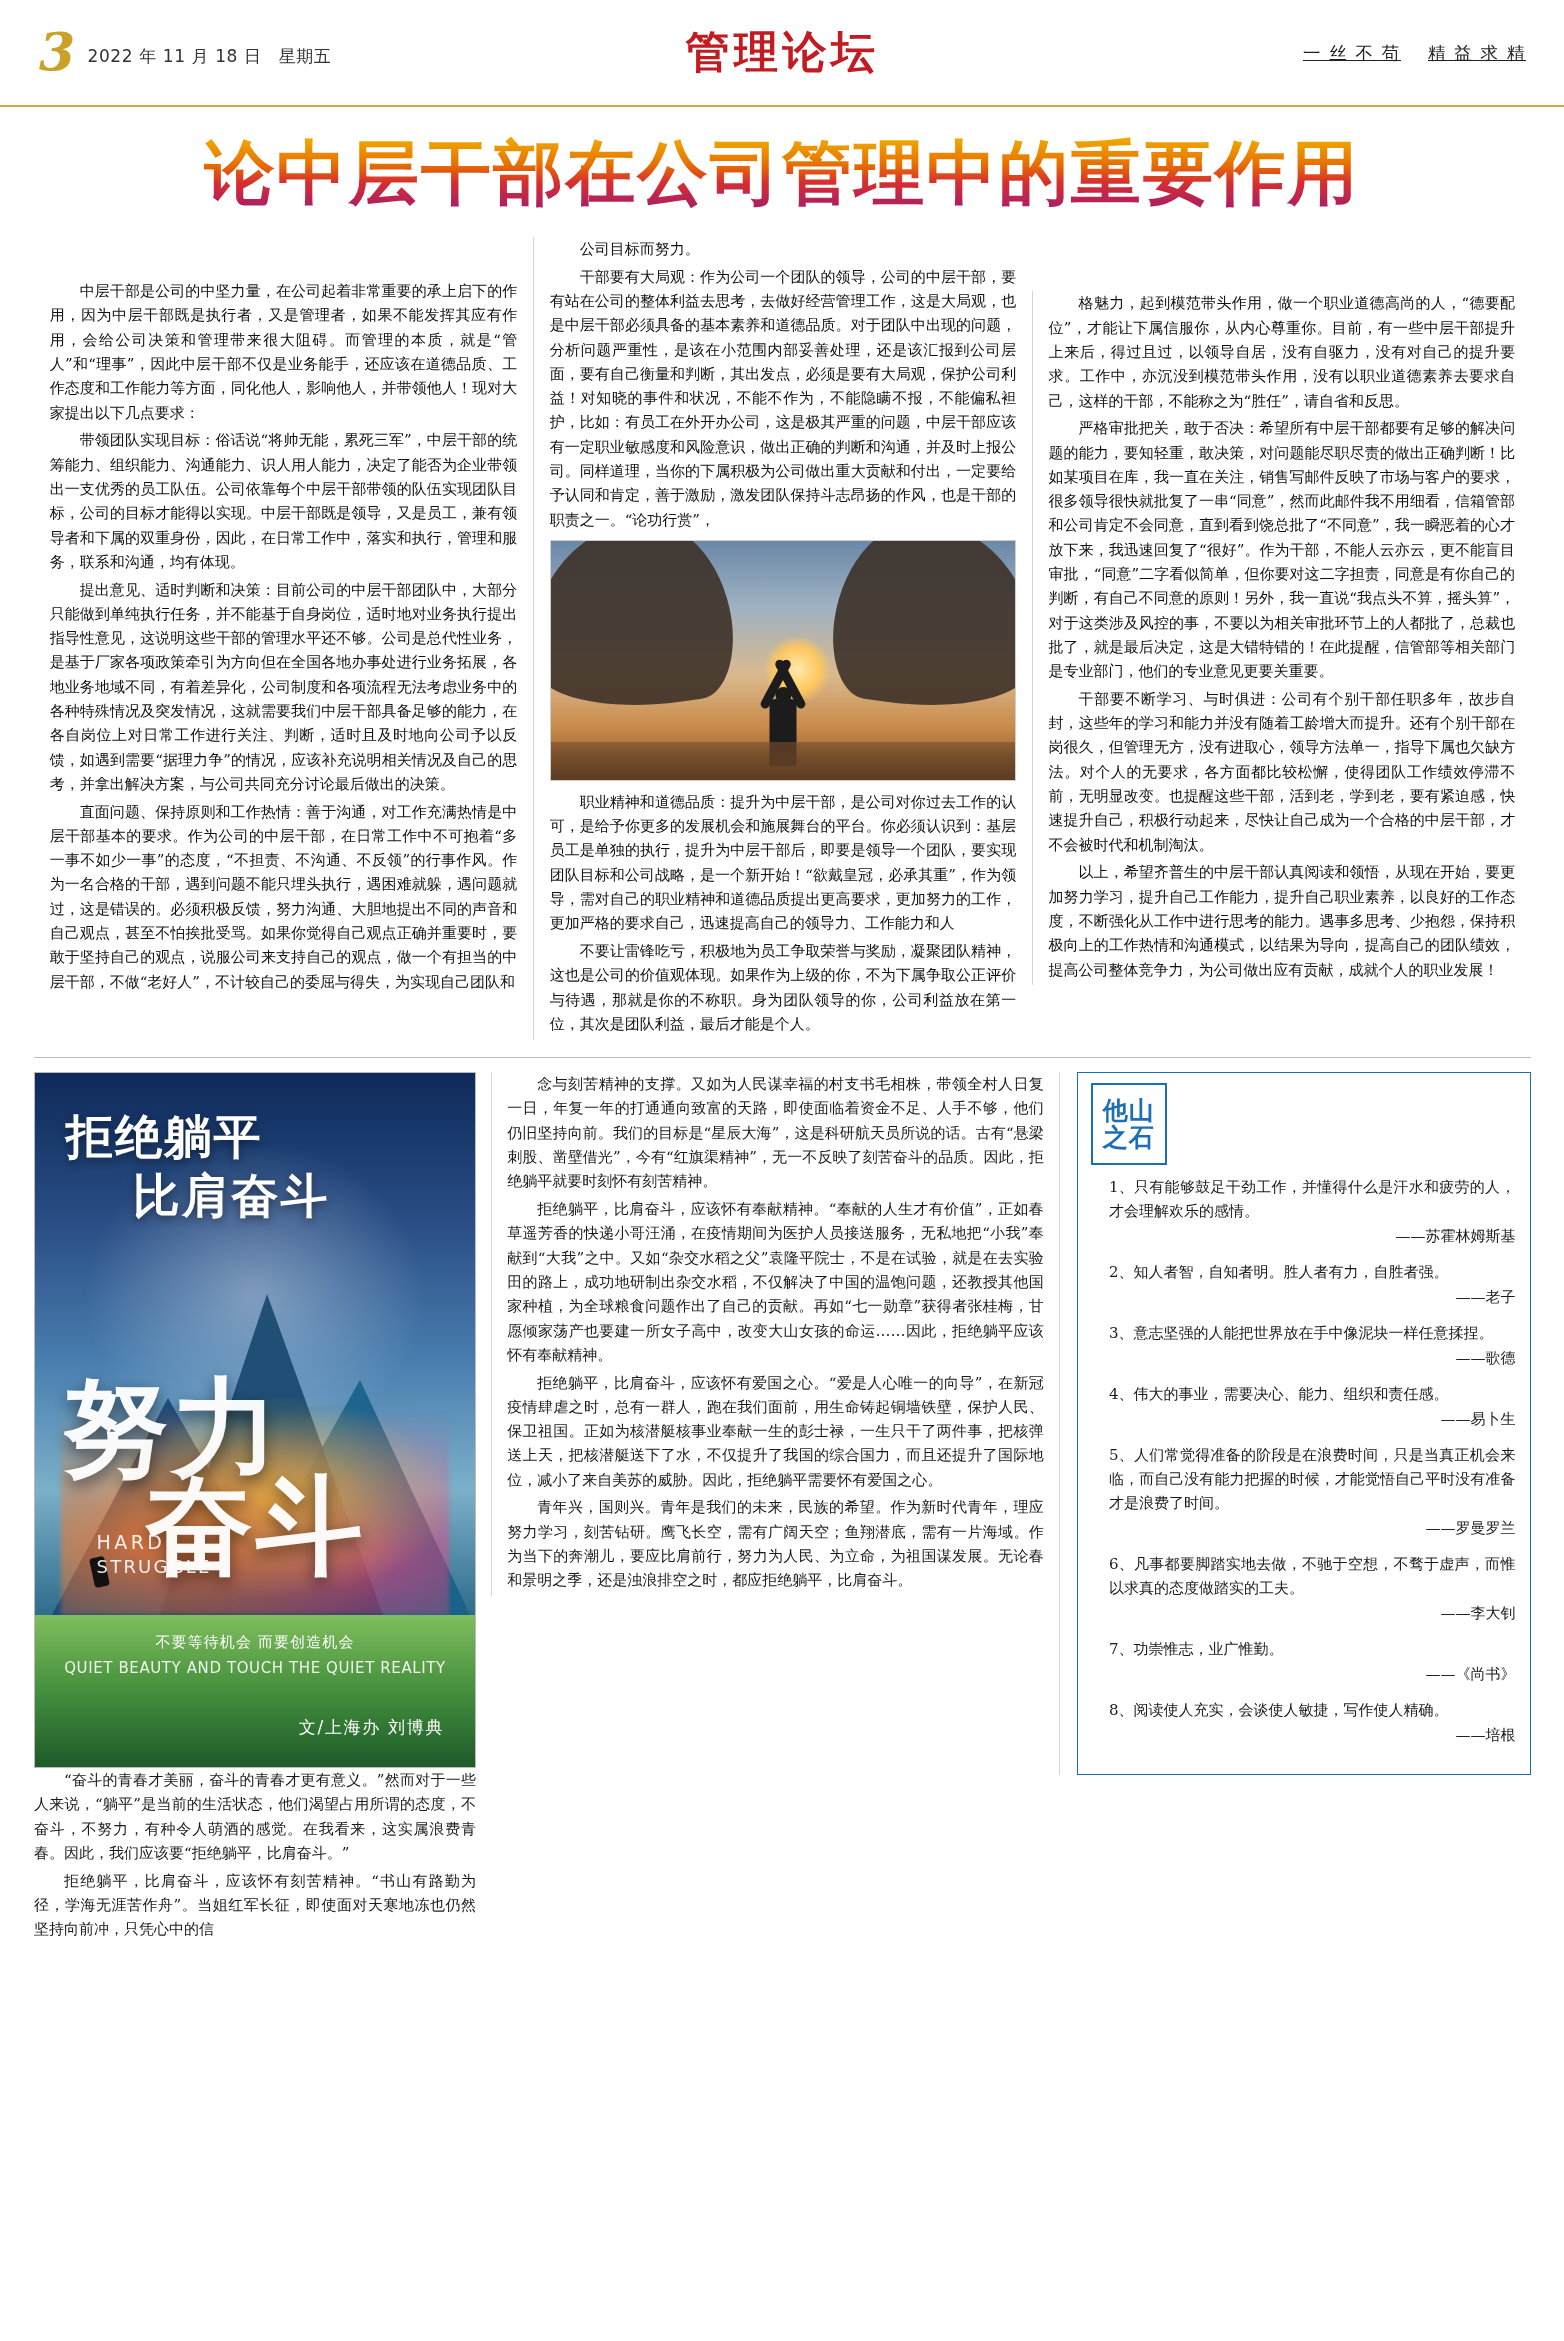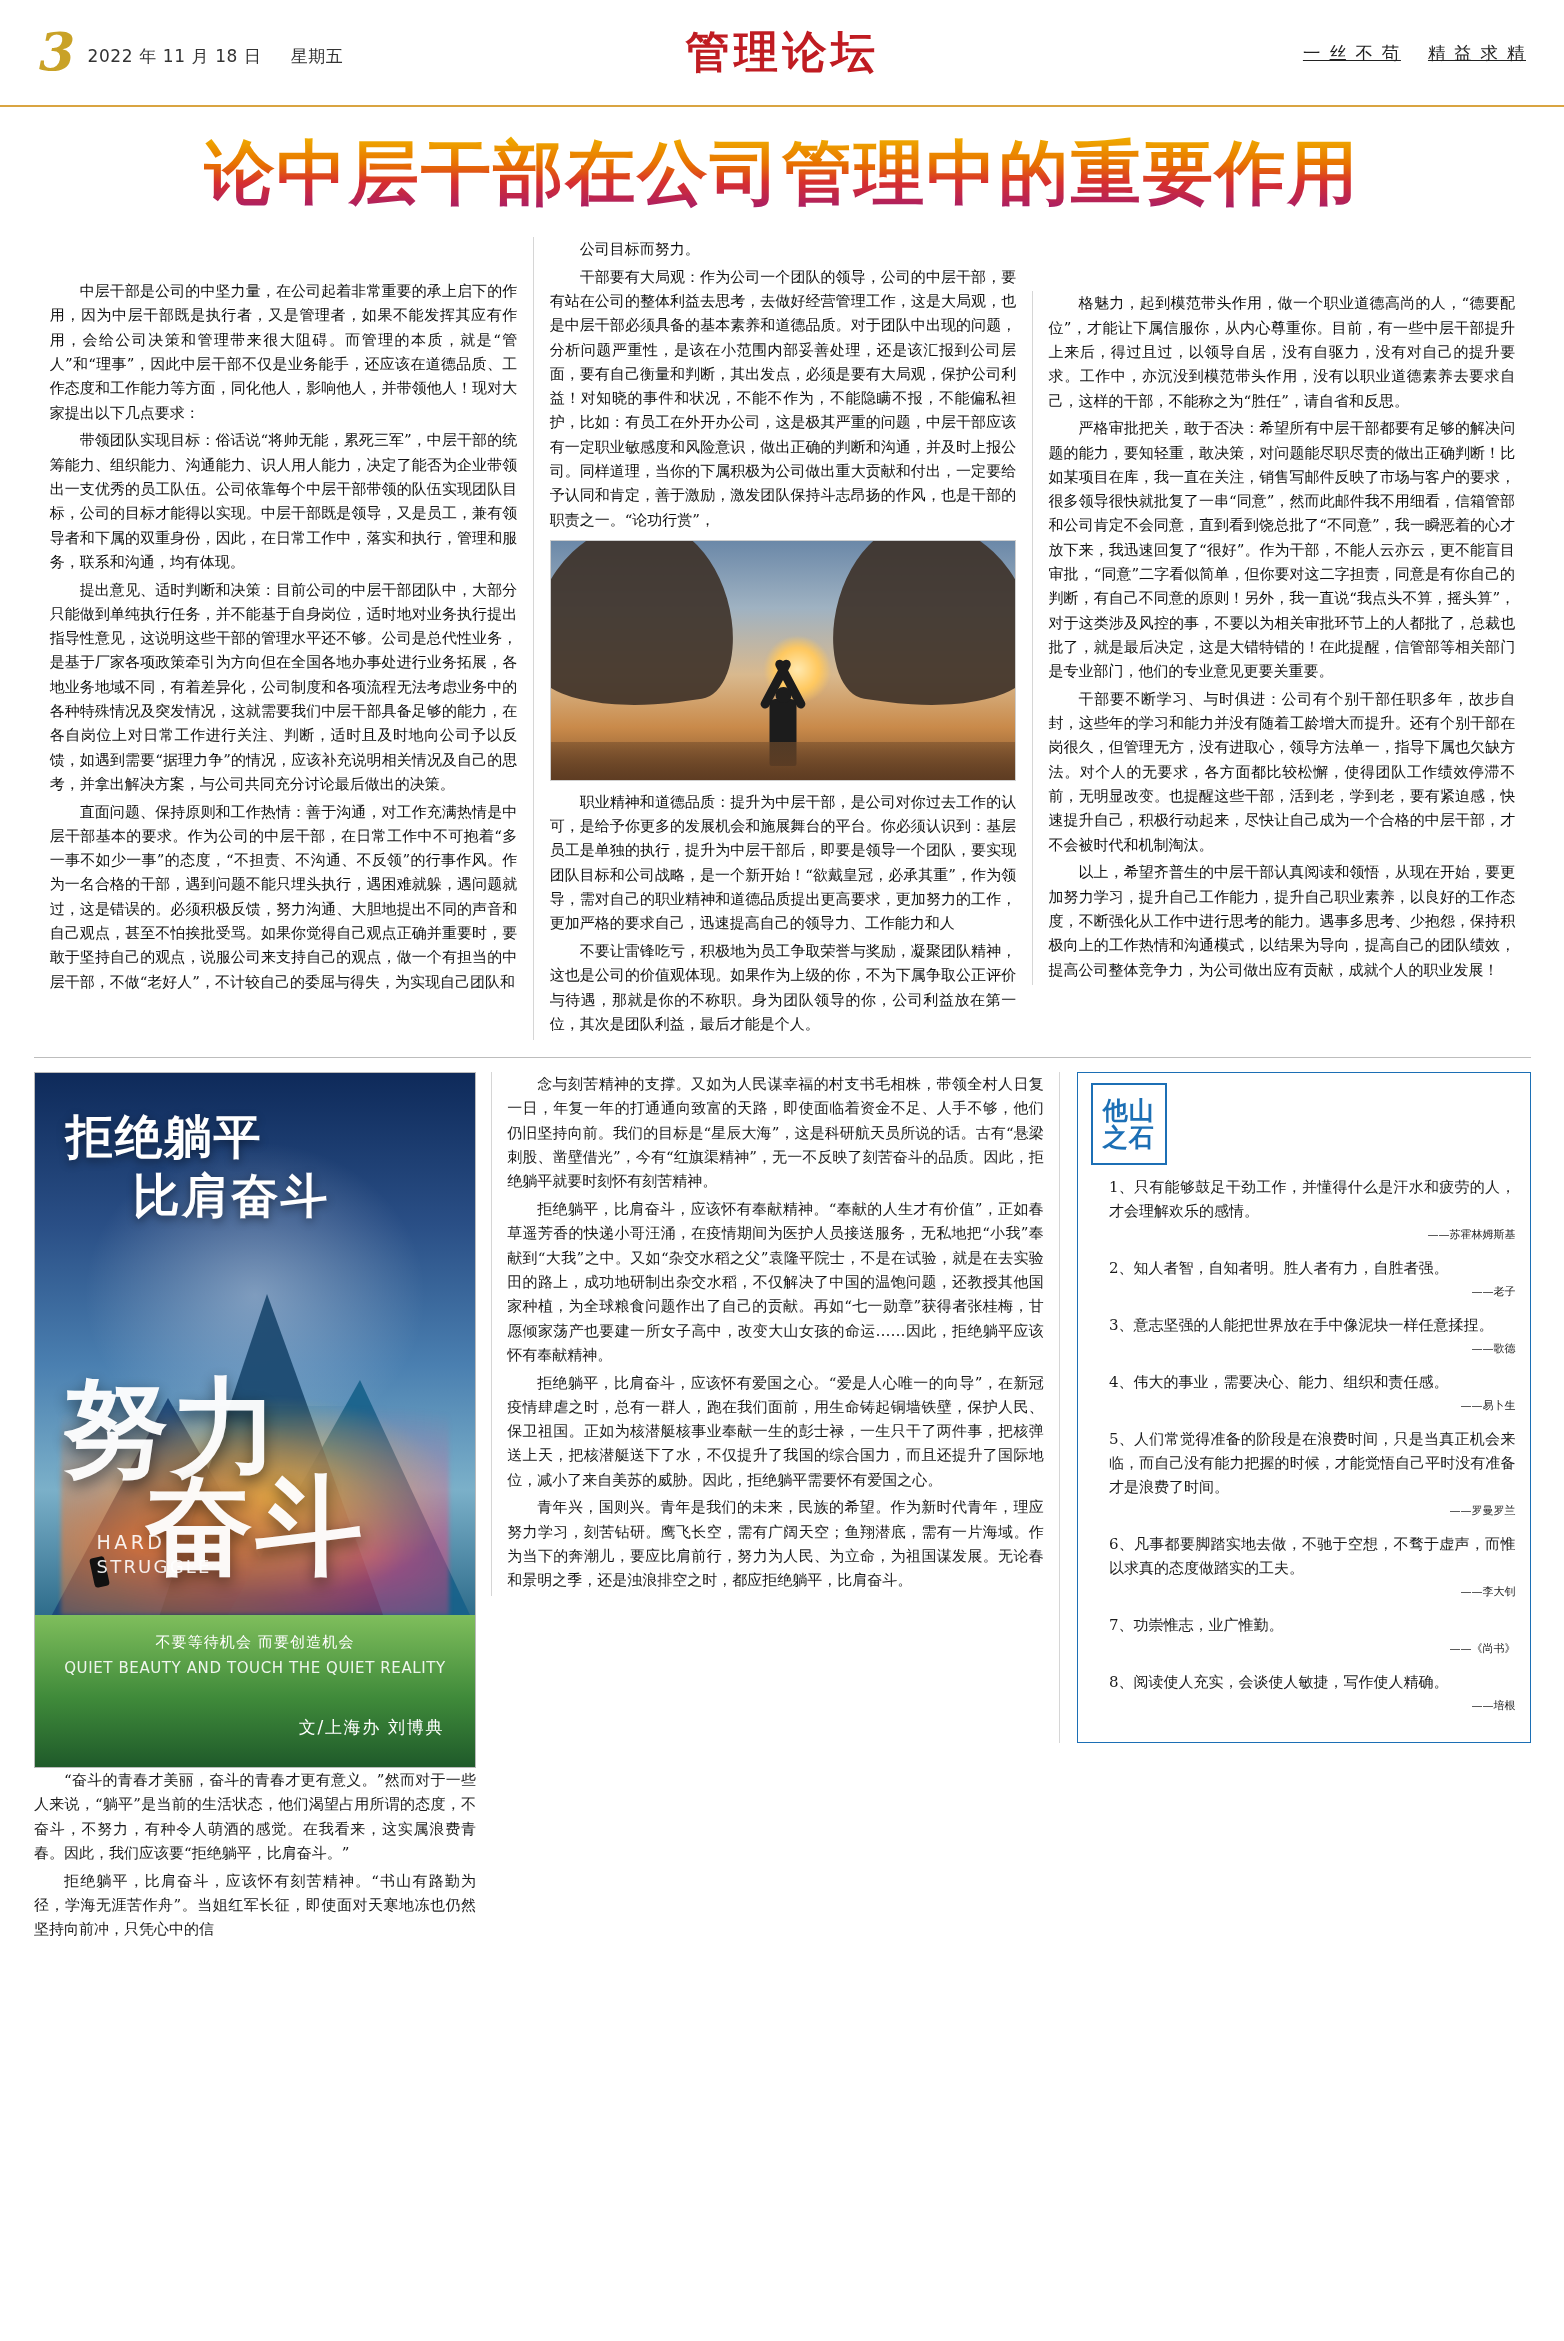--- a/index.html
+++ b/index.html
@@ -41,21 +41,21 @@
     color: #c9a227;
     line-height: 0.9;
   }
   .mh-date {
     font-size: 17px;
     color: #333;
     letter-spacing: 0.6px;
     padding-bottom: 7.9px;
     white-space: nowrap;
   }
-  .mh-date .weekday { margin-left: 29px; text-align: center; }
+  .mh-date .weekday { margin-left: 17px; text-align: center; }
   .mh-center {
     flex: 1;
     text-align: center;
   }
   .mh-title {
     font-family: "DejaVu Serif", "Liberation Serif", serif;
     font-size: 44px;
     font-weight: bold;
     color: #c01c22;
     letter-spacing: 4.5px;
@@ -304,21 +304,21 @@
   .side-body { padding: 2.2px 14.6px 14.6px 14.6px; }
   .side-item { margin-bottom: 14.6px; margin-left: 16px; }
   .side-item .txt {
     font-family: "DejaVu Serif","Liberation Serif",serif;
     font-size: 15px; line-height: 1.6; text-align: justify;
   }
   .side-item .src {
     margin-top: 3.4px;
     text-align: right;
     font-family: "DejaVu Serif","Liberation Serif",serif;
-    font-size: 11px;
+    font-size: 15px;
   }
 </style>
 </head>
 <body>
 
 <div class="page">
 
   <div class="masthead">
     <div class="mh-left">
       <div class="page-num">3</div>

